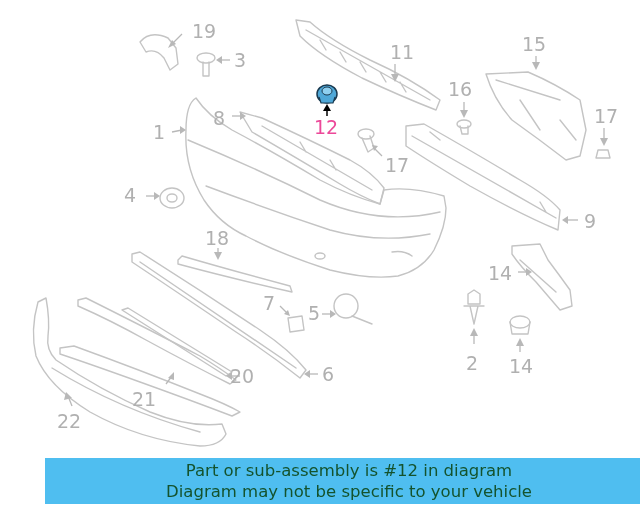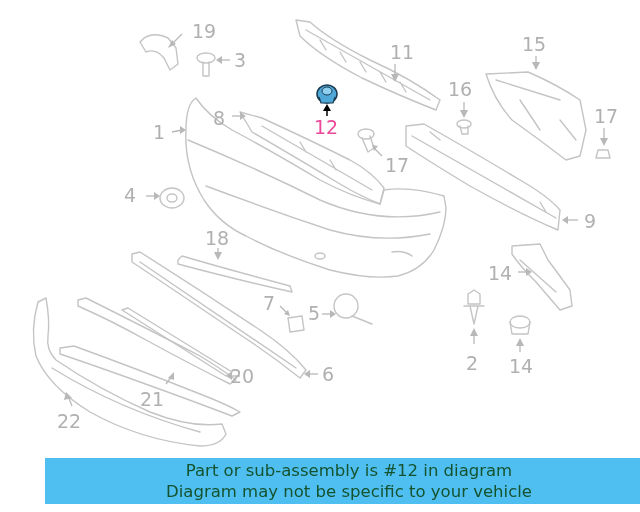--- a/index.html
+++ b/index.html
@@ -192,20 +192,20 @@
   <span class="callout" style="left:390px;top:43px">11</span>
   <span class="callout active" style="left:314px;top:118px">12</span>
   <span class="callout" style="left:488px;top:264px">14</span>
   <span class="callout" style="left:509px;top:357px">14</span>
   <span class="callout" style="left:522px;top:35px">15</span>
   <span class="callout" style="left:448px;top:80px">16</span>
   <span class="callout" style="left:594px;top:107px">17</span>
   <span class="callout" style="left:205px;top:229px">18</span>
   <span class="callout" style="left:192px;top:22px">19</span>
   <span class="callout" style="left:230px;top:367px">20</span>
-  <span class="callout" style="left:140px;top:390px">21</span>
+  <span class="callout" style="left:132px;top:390px">21</span>
   <span class="callout" style="left:57px;top:412px">22</span>
 </div>
 
 <div class="banner">
   <div>Part or sub-assembly is #12 in diagram</div>
   <div>Diagram may not be specific to your vehicle</div>
 </div>
 
 </body></html>

